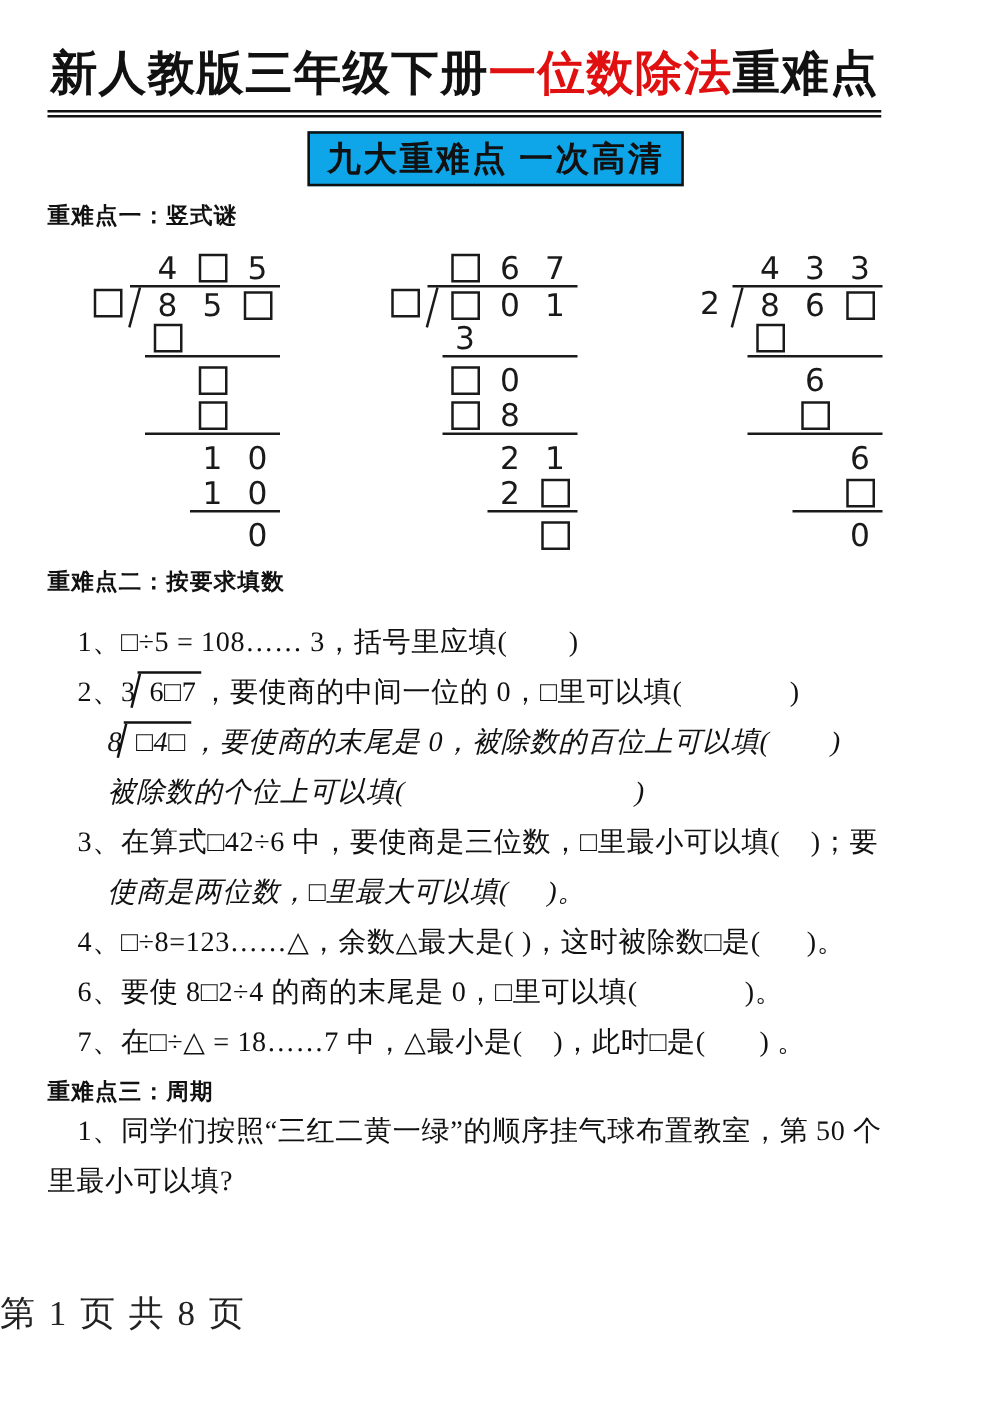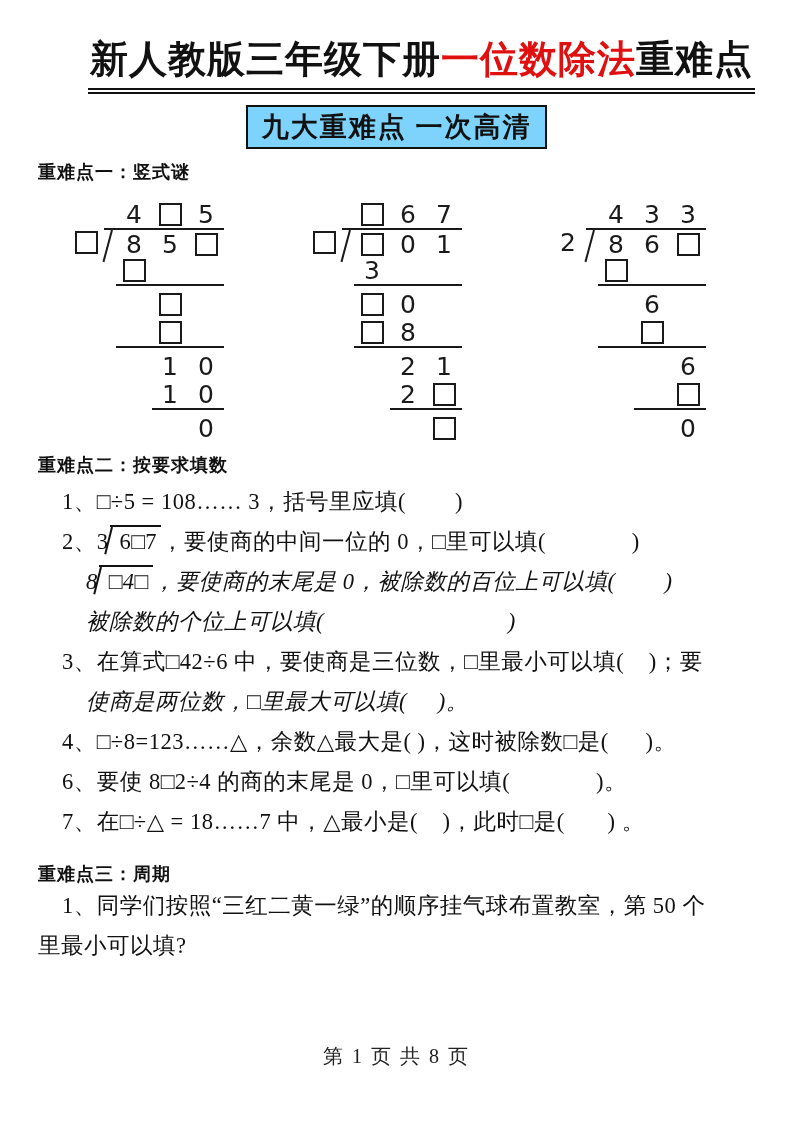--- a/index.html
+++ b/index.html
@@ -4,32 +4,32 @@
 <style>
   html,body{margin:0;padding:0;background:#ffffff;}
   body{
     width:793px;height:1122px;position:relative;overflow:hidden;
     font-family:"Liberation Serif","DejaVu Serif",serif;
     color:#111;
   }
   .page{padding:36px 38px 0 38px;position:relative;height:1086px;box-sizing:border-box;}
 
   
-  .title-wrap{text-align:right;}
+  .title-wrap{text-align:left;}
   .title{
     display:inline-block;font-size:38px;font-weight:700;letter-spacing:1px;
     border-bottom:6px double #111;padding:0 2px 4px 2px;line-height:1.25;
     font-family:"Liberation Serif","DejaVu Serif",serif;
   }
   .title .red{color:#e01010;}
 
   
   .banner-wrap{text-align:center;margin-top:11px;}
   .banner{
-    display:inline-block;background:#7dd3fc;border:2.5px solid #111;
+    display:inline-block;background:#0ea5e9;border:2.5px solid #111;
     font-size:27px;font-weight:700;padding:4px 14px;letter-spacing:2px;line-height:1.2;
   }
 
   
   .sec-h{font-size:18px;font-weight:700;margin-top:12px;letter-spacing:1px;line-height:1.3;}
 
   
   .puzzles{display:flex;margin-top:16px;align-items:flex-start;}
   .puzzle{flex:none;}
   .pz1{margin-left:30px;} .pz2{margin-left:82px;} .pz3{margin-left:88px;}
@@ -43,42 +43,42 @@
   .p-sp,.p-curve{width:12px;flex:none;position:relative;}
   .p-curve::after{
     content:"";position:absolute;left:7px;top:0;height:33px;width:0;
     border-left:2.5px solid #1a1a1a;transform-origin:top center;transform:rotate(15deg);
   }
   .p-box{width:23px;height:23px;border:2px solid #1a1a1a;display:inline-block;background:#fff;box-sizing:border-box;}
   .p-linerow{height:6px;}
   .p-line{border-top:2.5px solid #1a1a1a;height:0;}
 
   
-  .questions{margin-top:4px;}
+  .questions{margin-top:16px;}
   .q{font-size:22.5px;line-height:40px;white-space:pre-wrap;letter-spacing:0.5px;}
   .ind0{padding-left:0;}
   .ind1{padding-left:24px;}
   .ind2{padding-left:48px;font-style:italic;}
 
   
   .idiv{display:inline-block;white-space:nowrap;}
   .idiv .dvr{display:inline-block;padding-right:1px;}
   .idiv .dvd{
     display:inline-block;position:relative;border-top:2.2px solid #111;
     padding:0 4px 0 10px;line-height:1.35;
   }
   .idiv .dvd::before{
     content:"";position:absolute;left:1px;top:0;height:1.25em;width:0;
     border-left:2.2px solid #111;transform-origin:top center;transform:rotate(14deg);
   }
 
   
   .footer{
-    position:absolute;left:0;right:0;bottom:16px;text-align:center;
-    font-size:20px;letter-spacing:2px;color:#222;
+    position:absolute;left:0;right:0;bottom:16px;
+    font-size:28px;letter-spacing:2px;color:#222;
   }
 </style>
 </head>
 <body>
 
 <div class="page">
 
   <div class="title-wrap">
     <div class="title"><span>新人教版三年级下册</span><span class="red">一位数除法</span><span>重难点</span></div>
   </div>
@@ -385,19 +385,19 @@
     <div class="q ind2"><span class="idiv"><span class="dvr">8</span><span class="dvd">□4□</span></span><span>，要使商的末尾是 0，被除数的百位上可以填(        )</span></div>
 
     <div class="q ind2">被除数的个位上可以填(                              )</div>
     <div class="q ind1">3、在算式□42÷6 中，要使商是三位数，□里最小可以填(    )；要</div>
     <div class="q ind2">使商是两位数，□里最大可以填(     )。</div>
     <div class="q ind1">4、□÷8=123……△，余数△最大是( )，这时被除数□是(      )。</div>
     <div class="q ind1">6、要使 8□2÷4 的商的末尾是 0，□里可以填(              )。</div>
     <div class="q ind1">7、在□÷△ = 18……7 中，△最小是(    )，此时□是(       ) 。</div>
   </div>
 
-  <div class="sec-h" style="margin-top:21px;">重难点三：周期</div>
+  <div class="sec-h" style="margin-top:8px;">重难点三：周期</div>
 
   <div class="q ind1">1、同学们按照“三红二黄一绿”的顺序挂气球布置教室，第 50 个</div>
   <div class="q ind0">里最小可以填?</div>
 
   <div class="footer">第 1 页 共 8 页</div>
 </div>
 
 </body></html>

